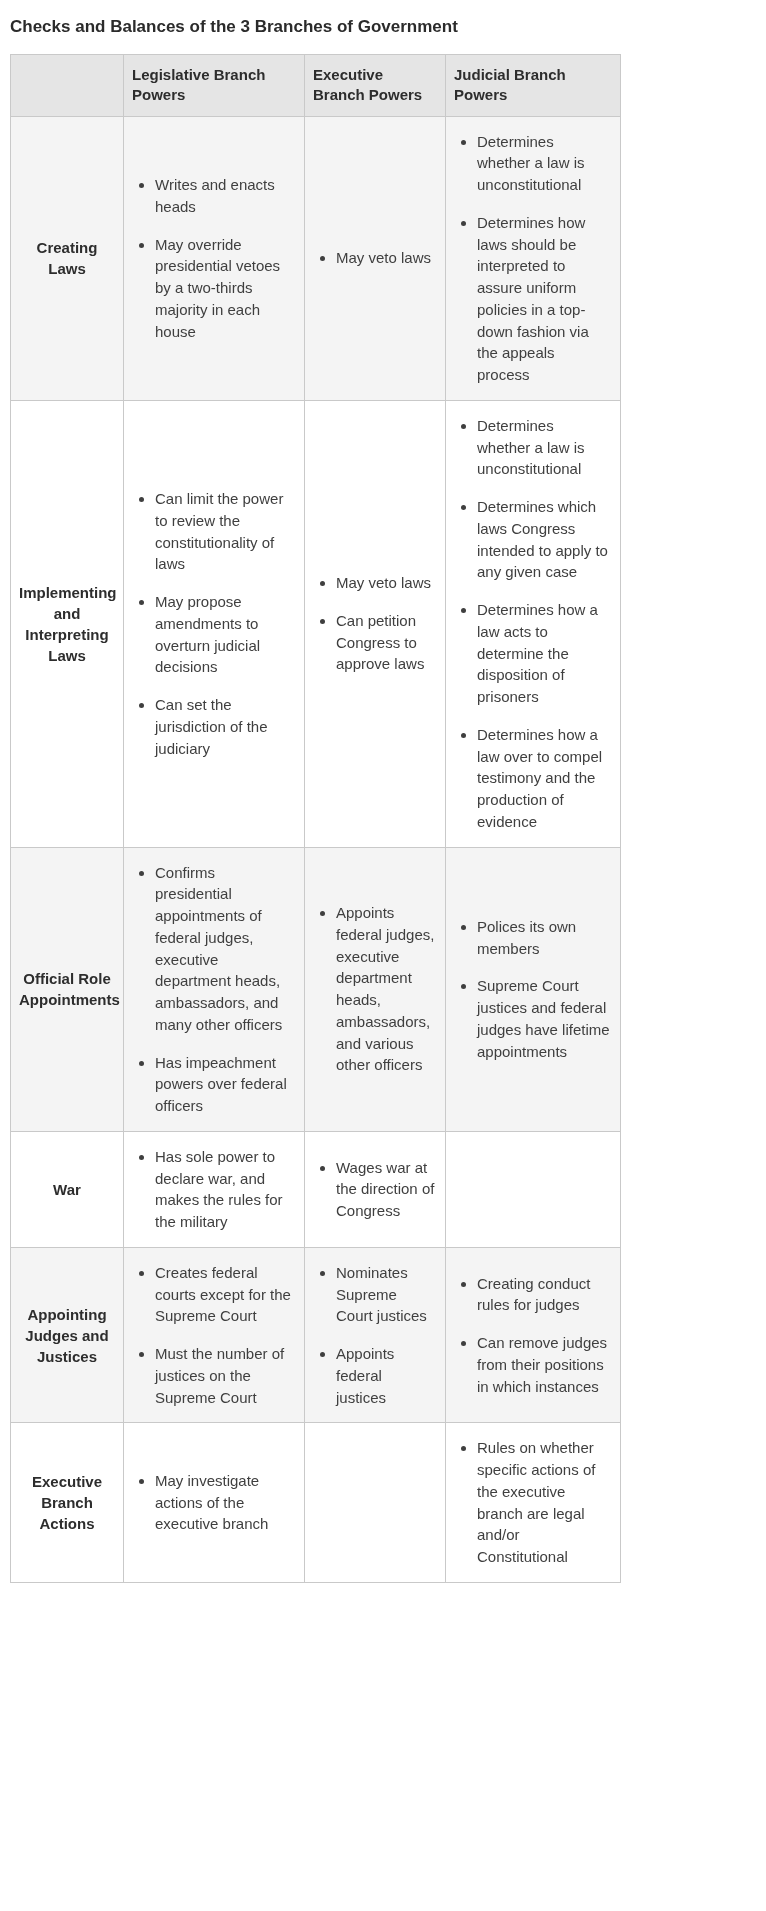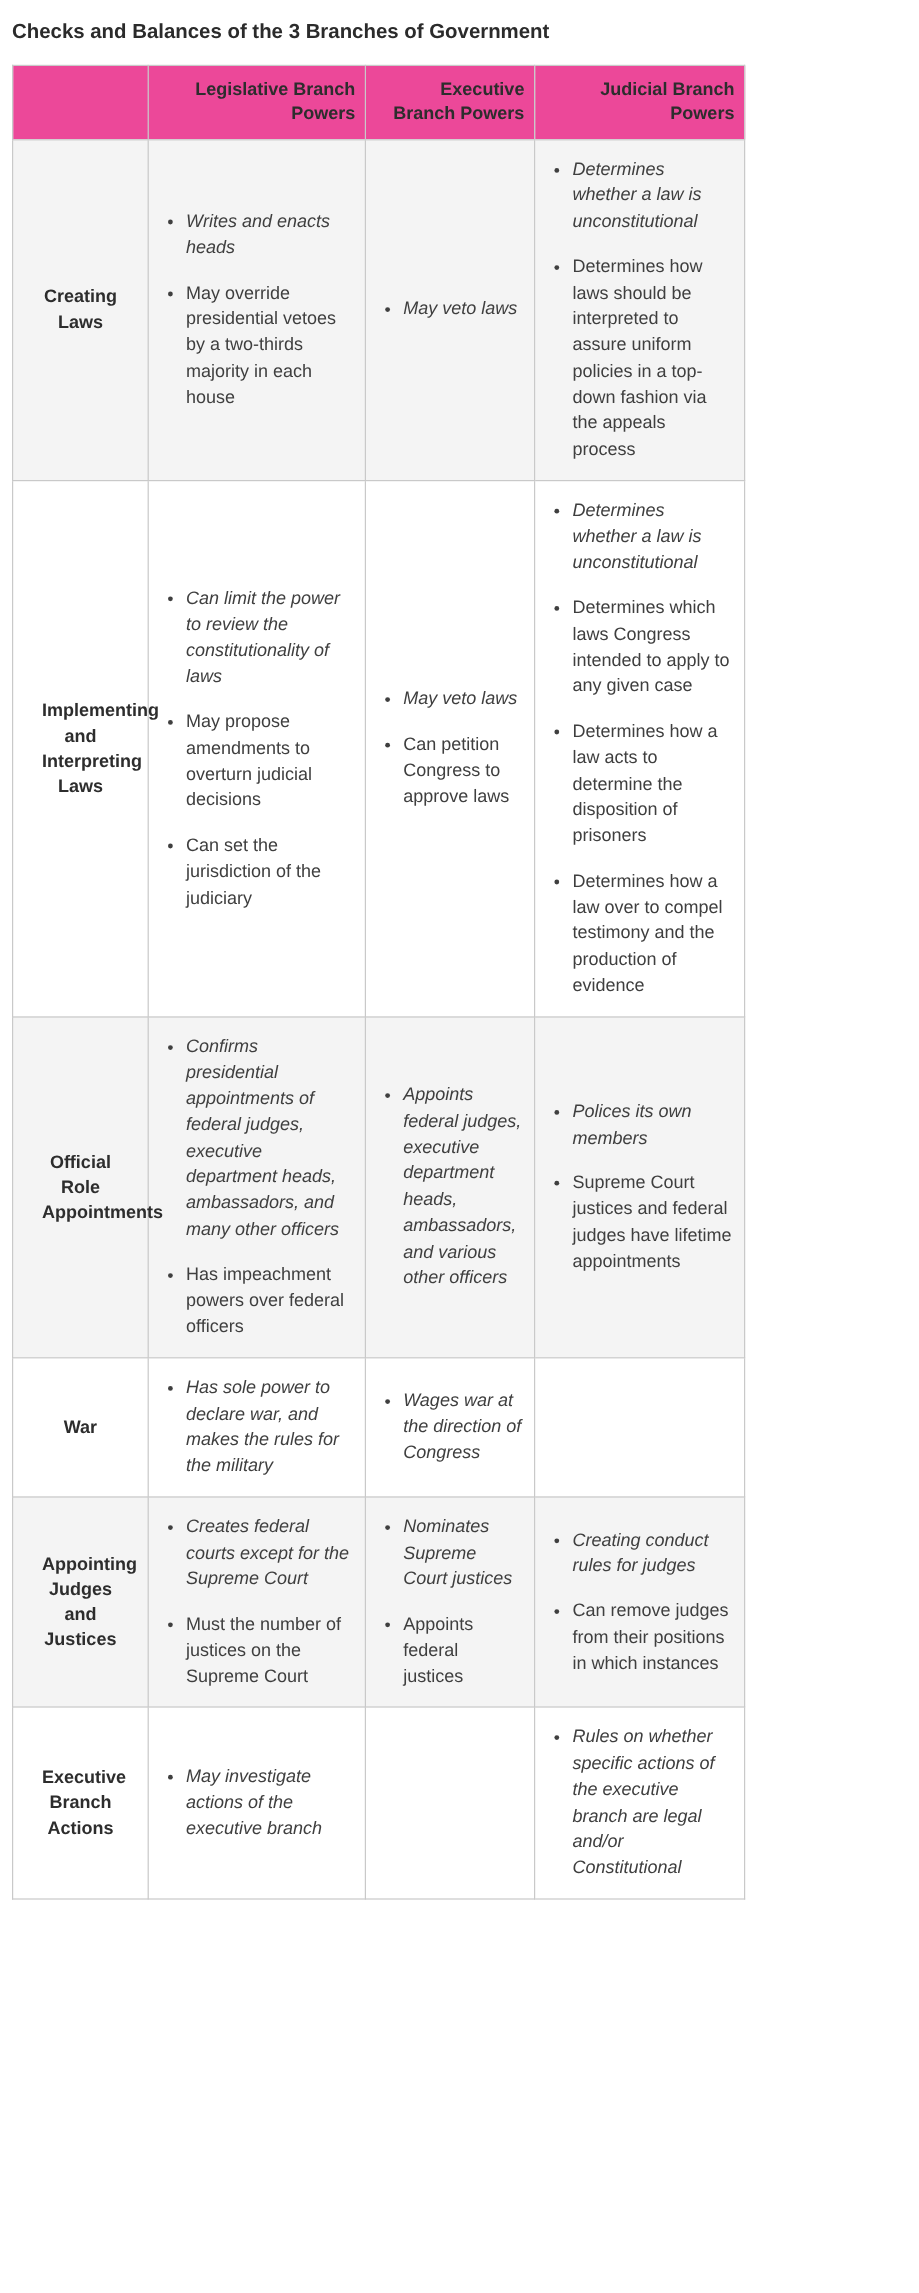--- a/index.html
+++ b/index.html
@@ -27,53 +27,53 @@
     border-collapse: collapse;
     table-layout: fixed;
     width: 610px;
   }
   .cb-table th, .cb-table td {
     border: 1px solid #c9c9c9;
     vertical-align: middle;
     font-size: 15px;
   }
   .cb-table thead th {
-    background: #ec4899;
+    background: #e5e5e5;
     font-weight: bold;
     color: #2d2d2d;
-    text-align: right;
+    text-align: left;
     padding: 10px 8px;
     line-height: 1.35;
   }
   .cb-table tbody th {
     font-weight: bold;
     color: #2d2d2d;
     text-align: center;
-    padding: 10px 24px;
+    padding: 10px 8px;
     line-height: 1.4;
   }
   .cb-table tbody td {
     padding: 14px 10px;
   }
   .cb-table tbody tr:nth-child(odd) {
     background: #f4f4f4;
   }
   .cb-table tbody tr:nth-child(even) {
     background: #ffffff;
   }
   .cb-table ul {
     margin: 0;
     padding-left: 21px;
   }
   .cb-table li {
     margin: 16px 0;
     line-height: 1.45;
     color: #3f3f3f;
   }
-  .cb-table li:first-child { margin-top: 0; font-style: italic; }
+  .cb-table li:first-child { margin-top: 0; }
   .cb-table li:last-child { margin-bottom: 0; }
 </style>
 </head>
 <body>
 
 <div class="page">
   <h1 class="page-title">Checks and Balances of the 3 Branches of Government</h1>
 
   <table class="cb-table">
     <colgroup>

